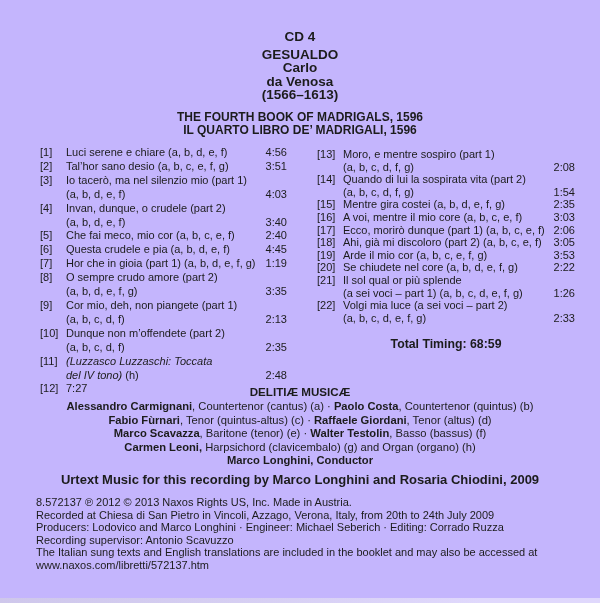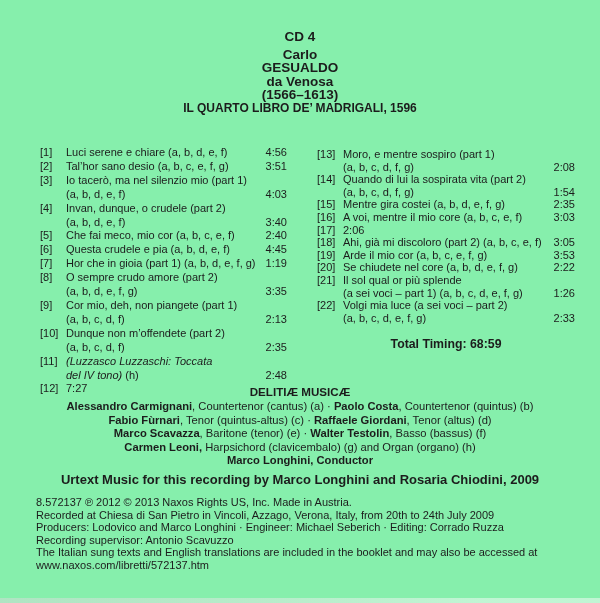--- a/index.html
+++ b/index.html
@@ -1,20 +1,20 @@
 <!DOCTYPE html>
 <html><head>
 <meta charset="utf-8">
 <style>
   html, body { margin: 0; padding: 0; background: #ffffff; }
   .page {
     position: relative;
     width: 600px;
     height: 603px;
-    background: #86efac;
+    background: #c4b5fd;
     color: #1c1c1c;
     font-family: "Liberation Sans", "DejaVu Sans", sans-serif;
     overflow: hidden;
   }
   .b { font-weight: bold; }
   .i { font-style: italic; }
 
   
   .header {
     position: absolute;
@@ -80,24 +80,25 @@
     opacity: 0.5;
   }
 </style>
 </head>
 <body>
 
 <div class="page">
 
   <header class="header">
     <div class="disc">CD 4</div>
+    <div class="composer-line">GESUALDO</div>
     <div class="composer-line">Carlo</div>
-    <div class="composer-line">GESUALDO</div>
     <div class="composer-line">da Venosa</div>
     <div class="composer-line">(1566–1613)</div>
+    <div class="work-title first">THE FOURTH BOOK OF MADRIGALS, 1596</div>
     <div class="work-title">IL QUARTO LIBRO DE’ MADRIGALI, 1596</div>
   </header>
 
   <section class="tracks tracks-left">
     <div id="rows-left">
         <div class="track">
           <span class="num">[1]</span>
           <span class="title">Luci serene e chiare (a, b, d, e, f)</span>
           <span class="time">4:56</span>
         </div>
@@ -175,20 +176,21 @@
           <span class="title">Mentre gira costei (a, b, d, e, f, g)</span>
           <span class="time">2:35</span>
         </div>
         <div class="track">
           <span class="num">[16]</span>
           <span class="title">A voi, mentre il mio core (a, b, c, e, f)</span>
           <span class="time">3:03</span>
         </div>
         <div class="track">
           <span class="num">[17]</span>
+          <span class="title">Ecco, morirò dunque (part 1) (a, b, c, e, f)</span>
           <span class="time">2:06</span>
         </div>
         <div class="track">
           <span class="num">[18]</span>
           <span class="title">Ahi, già mi discoloro (part 2) (a, b, c, e, f)</span>
           <span class="time">3:05</span>
         </div>
         <div class="track">
           <span class="num">[19]</span>
           <span class="title">Arde il mio cor (a, b, c, e, f, g)</span>

